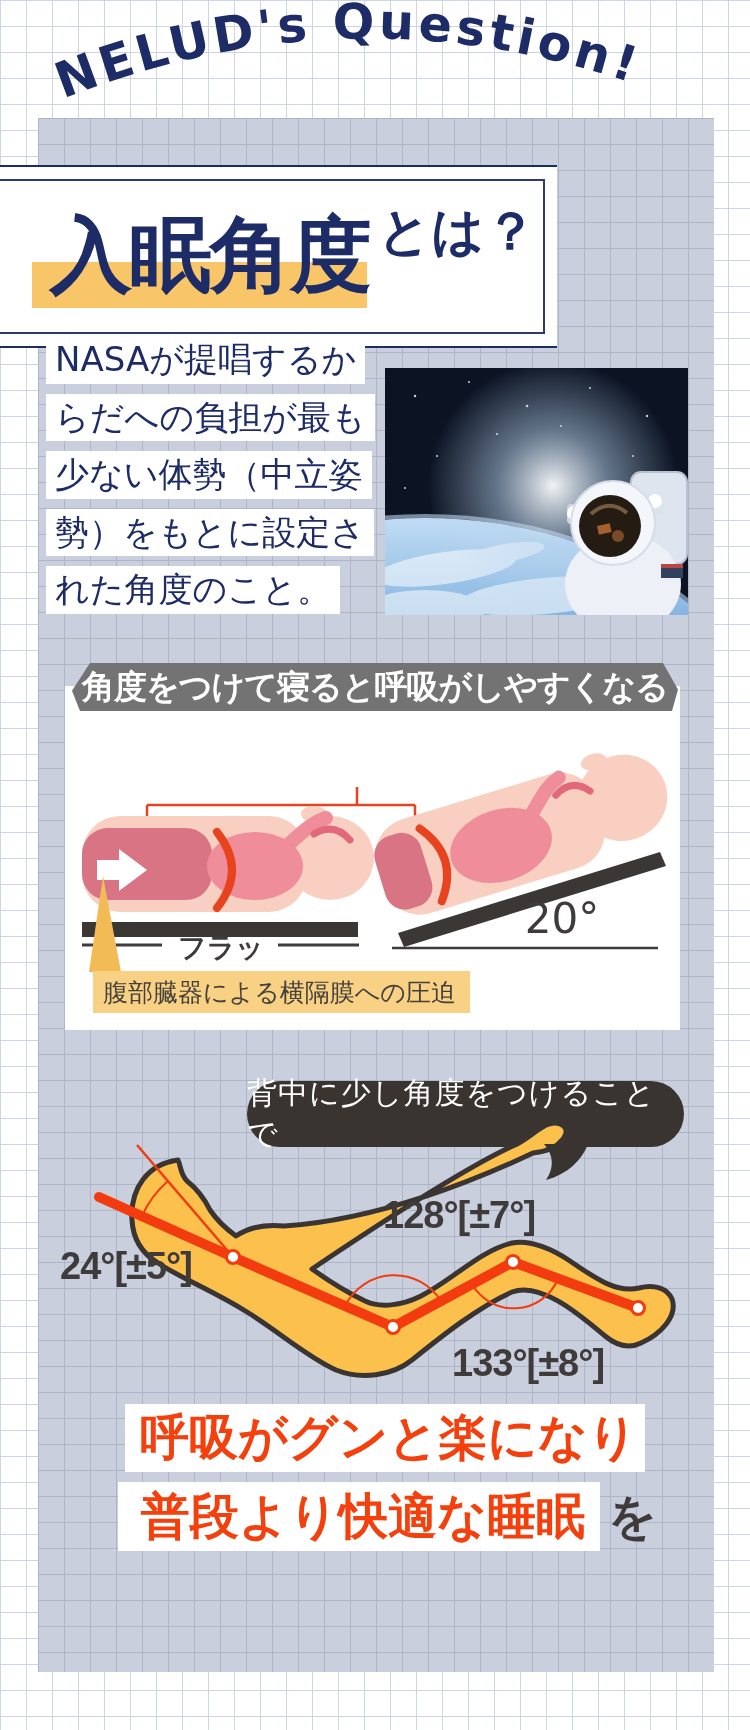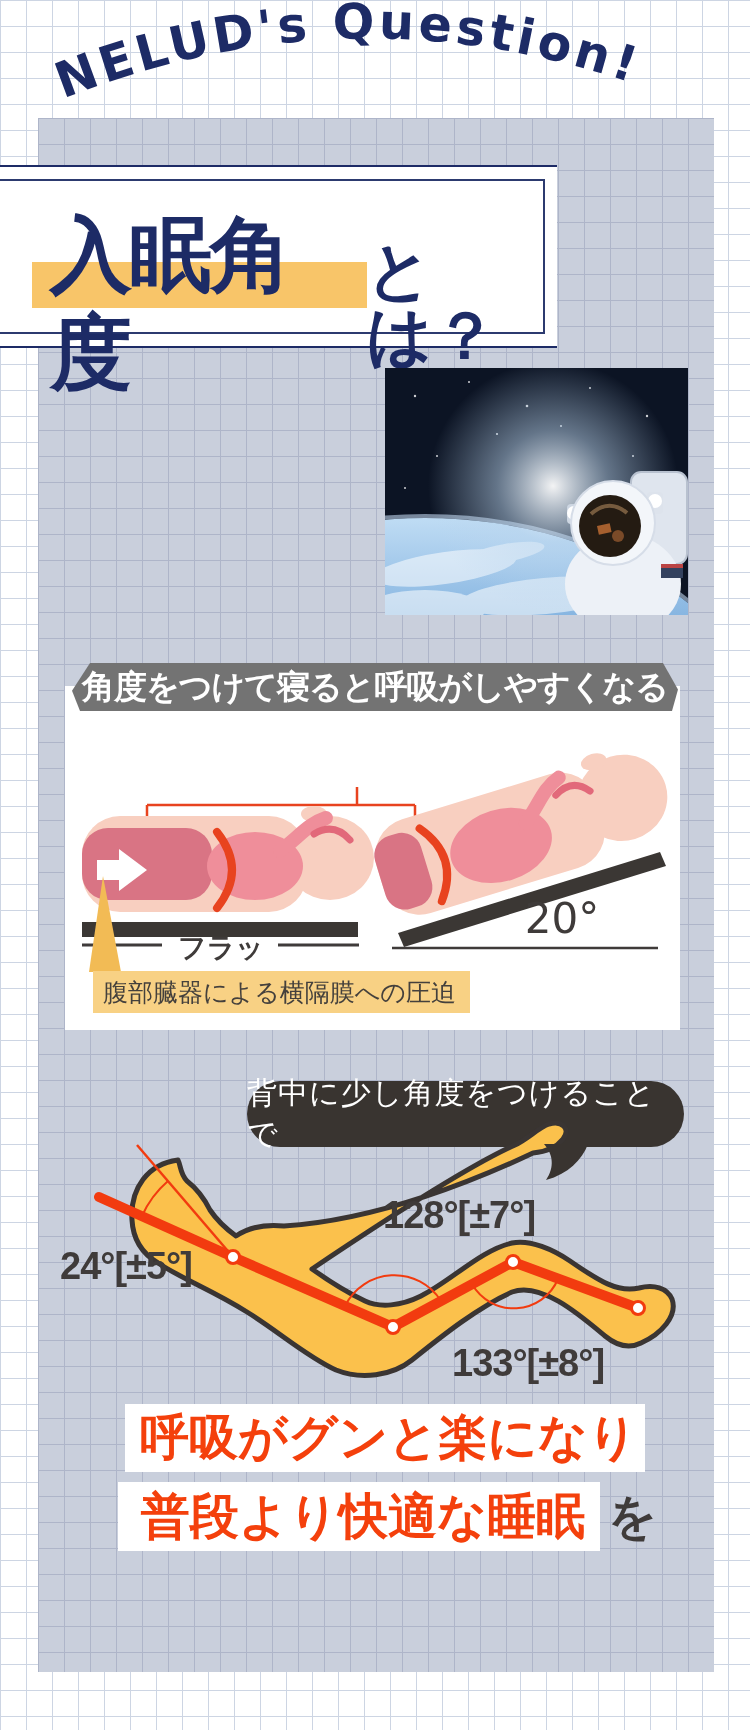--- a/index.html
+++ b/index.html
@@ -13,24 +13,24 @@
     background-image:linear-gradient(#aeb5c9 1px,transparent 1px),linear-gradient(90deg,#aeb5c9 1px,transparent 1px);
     background-size:26px 26px;}
   .arc-svg{position:absolute;left:30px;top:2px;width:700px;height:120px;}
   .arc-svg text{font-family:"DejaVu Sans",sans-serif;font-weight:bold;font-size:49px;letter-spacing:4px;fill:#1d2b66;}
 
   .title-box{position:absolute;left:-20px;top:165px;width:577px;height:179px;background:#fff;
     border-top:2px solid #1d2b66;border-bottom:2px solid #1d2b66;}
   .tb-inner{position:absolute;top:12px;right:12px;bottom:12px;left:0;
     border:2px solid #2c3a6f;border-left:none;}
   .tb-hl{position:absolute;left:52px;top:95px;width:335px;height:46px;background:#f8c569;}
-  .title-row{position:absolute;left:70px;top:38px;display:flex;align-items:center;color:#1d2b66;
+  .title-row{position:absolute;left:70px;top:38px;display:flex;align-items:flex-start;color:#1d2b66;
     font-family:"DejaVu Serif","Liberation Serif",serif;font-weight:bold;}
   .title-big{font-size:82px;line-height:1.2;letter-spacing:-2px;position:relative;}
-  .title-small{font-size:65px;line-height:1;margin-left:8px;position:relative;}
+  .title-small{font-size:52px;line-height:1;margin-left:8px;position:relative;}
 
   .intro{position:absolute;left:46px;top:336px;width:330px;}
   .iline{margin-bottom:10px;}
   .iline span{display:inline-block;background:#fff;color:#1d2b66;font-size:34px;line-height:1.28;
     padding:2px 9px;font-weight:500;letter-spacing:0px;}
 
   .space-img{position:absolute;left:385px;top:368px;width:303px;height:247px;overflow:hidden;}
 
   .diagram{position:absolute;left:65px;top:686px;width:615px;height:344px;background:#ffffff;}
   .banner{position:absolute;left:7px;top:-23px;width:606px;height:48px;background:#737373;color:#fff;
@@ -86,20 +86,27 @@
 
   <div class="title-box">
     <div class="tb-inner"></div>
     <div class="tb-hl"></div>
     <div class="title-row">
       <span class="title-big">入眠角度</span>
       <span class="title-small">とは？</span>
     </div>
   </div>
 
+  <div class="intro">
+    <div class="iline"><span>NASAが提唱するか</span></div>
+    <div class="iline"><span>らだへの負担が最も</span></div>
+    <div class="iline"><span>少ない体勢（中立姿</span></div>
+    <div class="iline"><span>勢）をもとに設定さ</span></div>
+    <div class="iline"><span>れた角度のこと。</span></div>
+  </div>
 
   <div class="space-img">
     <svg viewBox="0 0 303 247" width="303" height="247">
       <defs>
         <radialGradient id="glare" cx="50%" cy="50%" r="50%">
           <stop offset="0%" stop-color="#ffffff" stop-opacity="0.95"></stop>
           <stop offset="45%" stop-color="#bcd6ee" stop-opacity="0.5"></stop>
           <stop offset="100%" stop-color="#bcd6ee" stop-opacity="0"></stop>
         </radialGradient>
         <linearGradient id="earthG" x1="0" y1="0" x2="0" y2="1">

